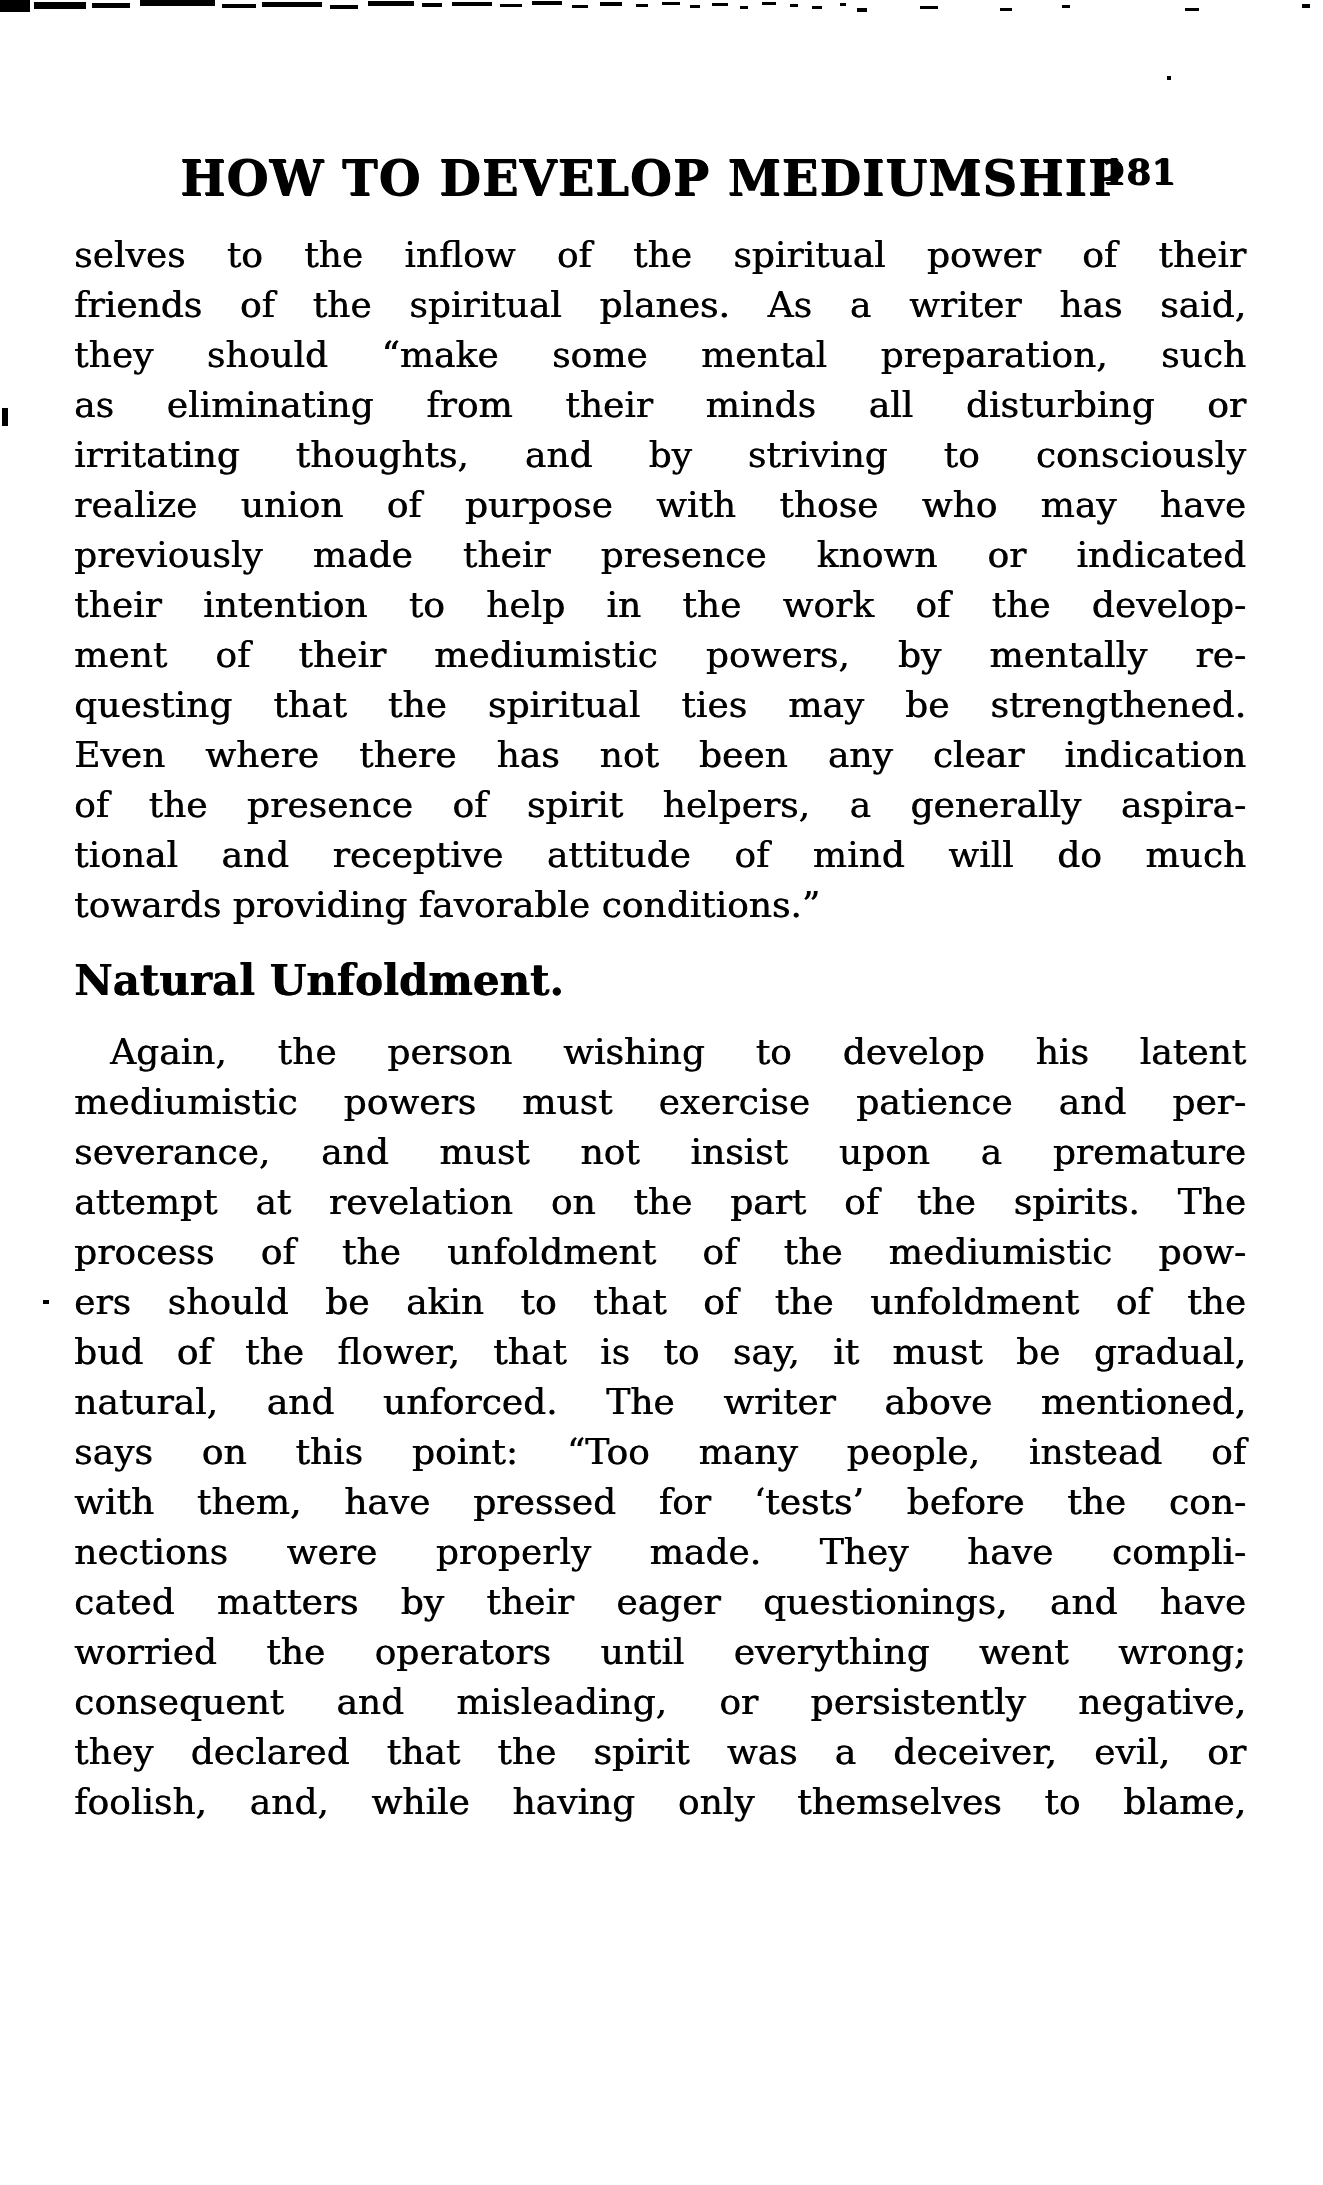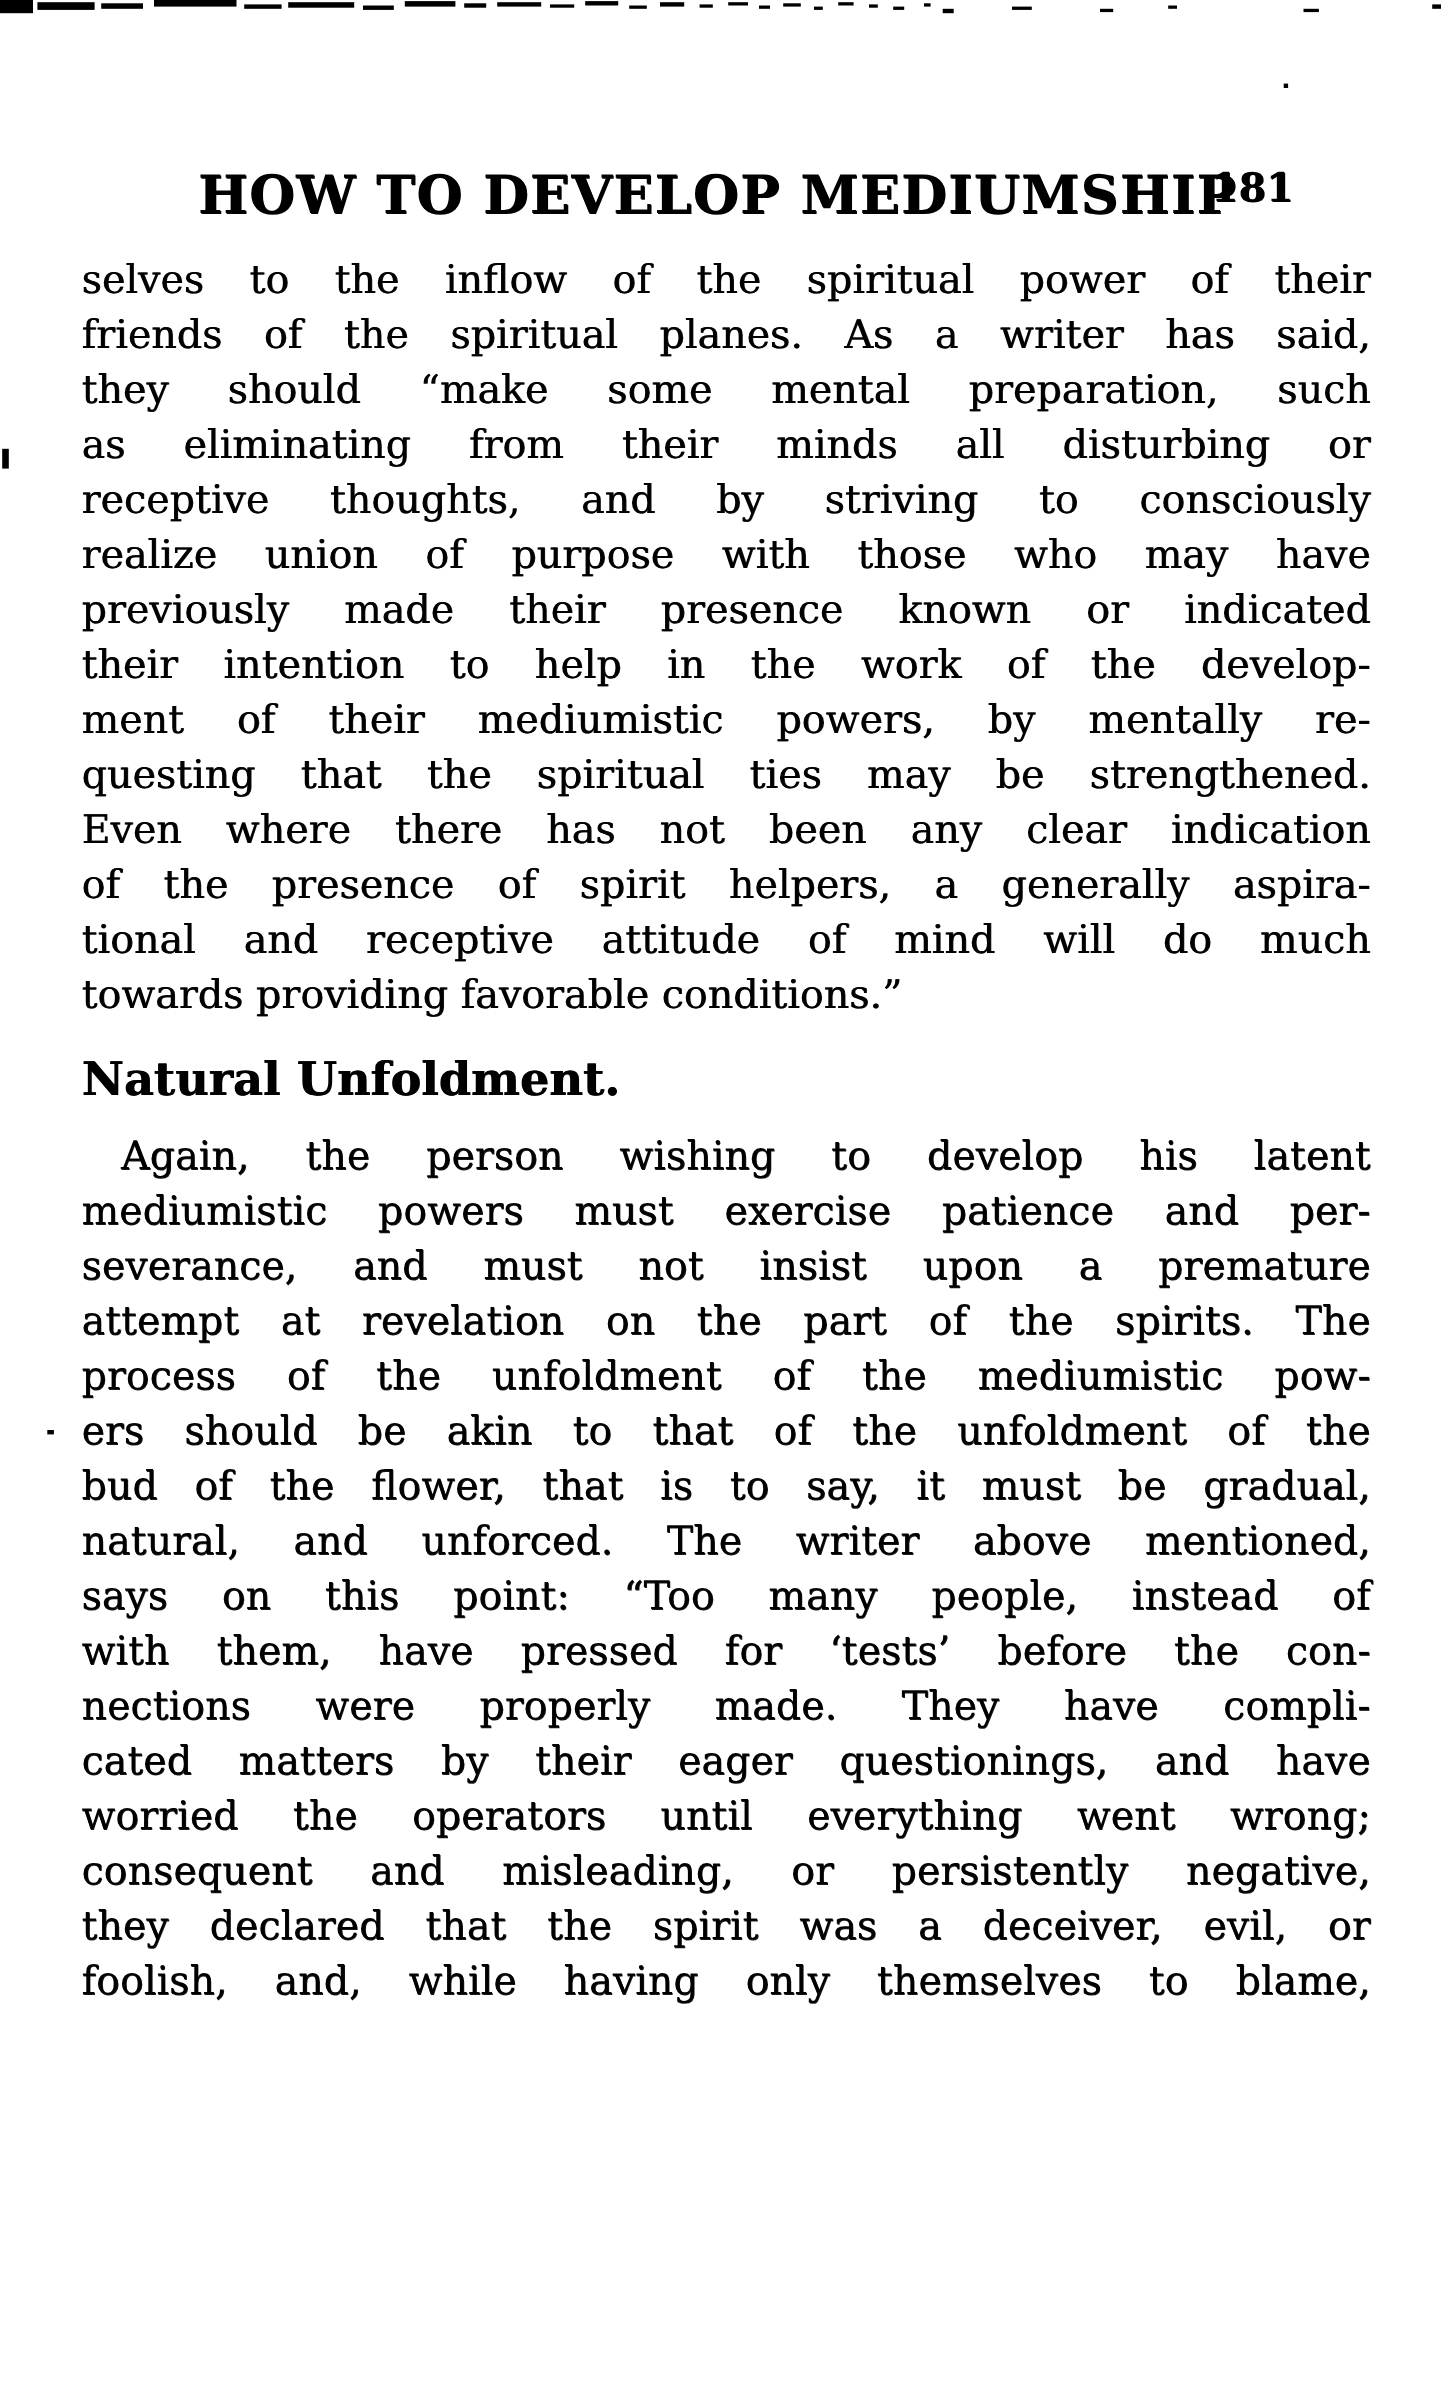--- a/index.html
+++ b/index.html
@@ -125,21 +125,21 @@
     <span class="title">HOW TO DEVELOP MEDIUMSHIP</span>
     <span class="pagenum">181</span>
   </div>
 
   <div class="column">
     <div class="para" data-last-line="ragged">
         <div class="line">selves to the inflow of the spiritual power of their</div>
         <div class="line">friends of the spiritual planes. As a writer has said,</div>
         <div class="line">they should “make some mental preparation, such</div>
         <div class="line">as eliminating from their minds all disturbing or</div>
-        <div class="line">receptive thoughts, and by striving to consciously</div>
+        <div class="line">irritating thoughts, and by striving to consciously</div>
         <div class="line">realize union of purpose with those who may have</div>
         <div class="line">previously made their presence known or indicated</div>
         <div class="line">their intention to help in the work of the develop-</div>
         <div class="line">ment of their mediumistic powers, by mentally re-</div>
         <div class="line">questing that the spiritual ties may be strengthened.</div>
         <div class="line">Even where there has not been any clear indication</div>
         <div class="line">of the presence of spirit helpers, a generally aspira-</div>
         <div class="line">tional and receptive attitude of mind will do much</div>
         <div class="line">towards providing favorable conditions.”</div>
       </div>

